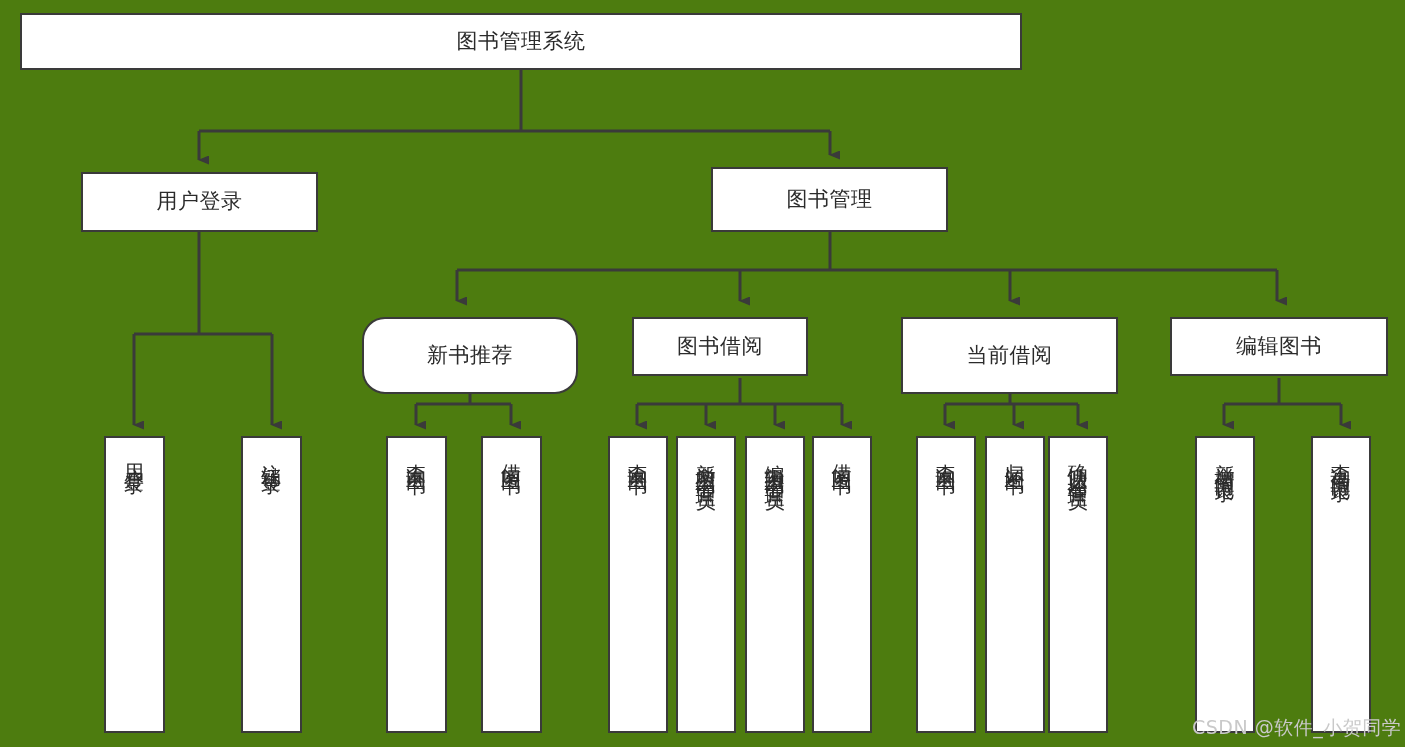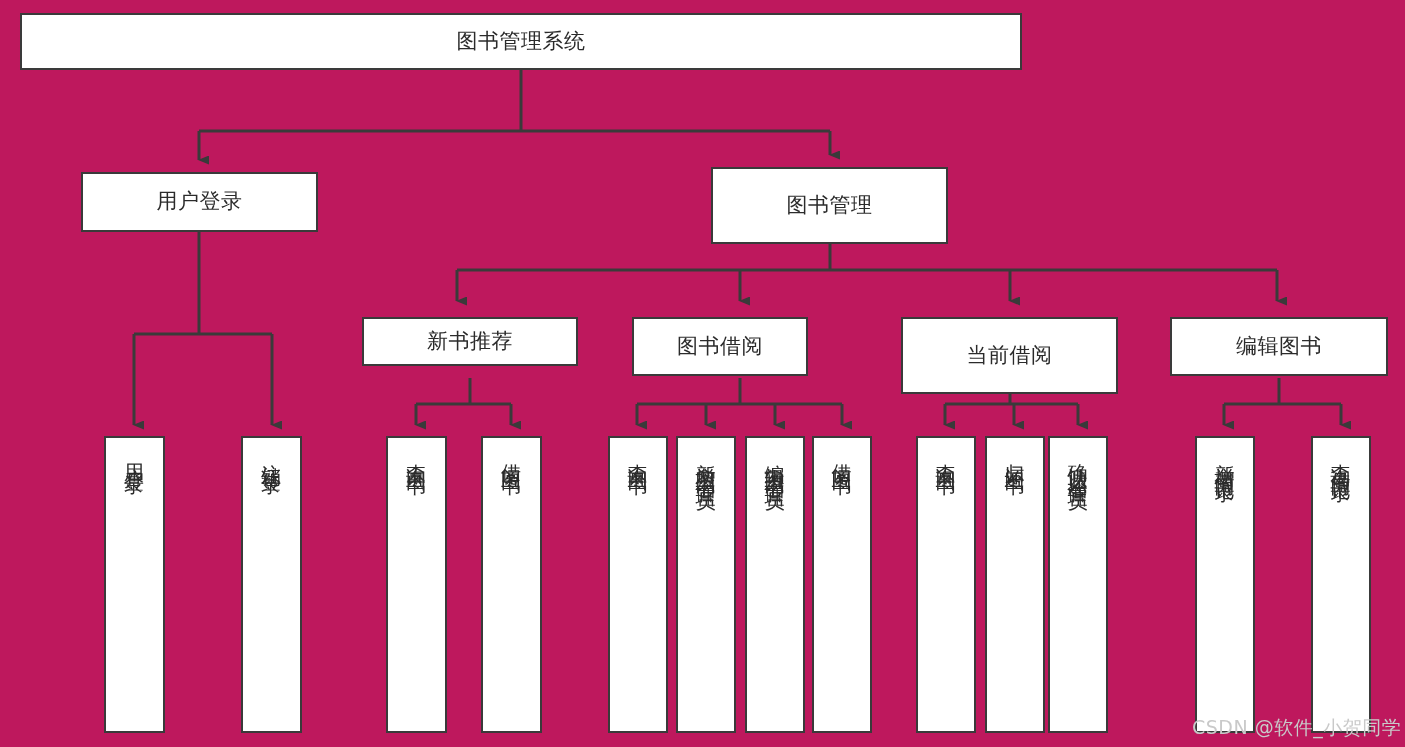--- a/index.html
+++ b/index.html
@@ -7,21 +7,21 @@
     padding: 0;
     background: #ffffff;
   }
   body {
     font-family: "DejaVu Sans", "Liberation Sans", sans-serif;
   }
   #canvas {
     position: relative;
     width: 1405px;
     height: 747px;
-    background: #be185d;
+    background: #4d7c0f;
     overflow: hidden;
   }
   #diagram-svg {
     position: absolute;
     top: 0;
     left: 0;
     width: 1405px;
     height: 747px;
   }
   .node-box {
@@ -118,25 +118,25 @@
     </g>
   </svg>
 
   <div class="node-box horizontal" style="left:20px; top:13px; width:1002px; height:57px;">
     <span class="node-label">图书管理系统</span>
   </div>
 
   <div class="node-box horizontal" style="left:81px; top:172px; width:237px; height:60px;">
     <span class="node-label">用户登录</span>
   </div>
-  <div class="node-box horizontal" style="left:711px; top:167px; width:237px; height:77px;">
+  <div class="node-box horizontal" style="left:711px; top:167px; width:237px; height:65px;">
     <span class="node-label">图书管理</span>
   </div>
 
-  <div class="node-box horizontal" style="left:362px; top:317px; width:216px; height:49px;">
+  <div class="node-box horizontal" style="left:362px; top:317px; width:216px; height:77px;border-radius:23px;">
     <span class="node-label">新书推荐</span>
   </div>
   <div class="node-box horizontal" style="left:632px; top:317px; width:176px; height:59px;">
     <span class="node-label">图书借阅</span>
   </div>
   <div class="node-box horizontal" style="left:901px; top:317px; width:217px; height:77px;">
     <span class="node-label">当前借阅</span>
   </div>
   <div class="node-box horizontal" style="left:1170px; top:317px; width:218px; height:59px;">
     <span class="node-label">编辑图书</span>

